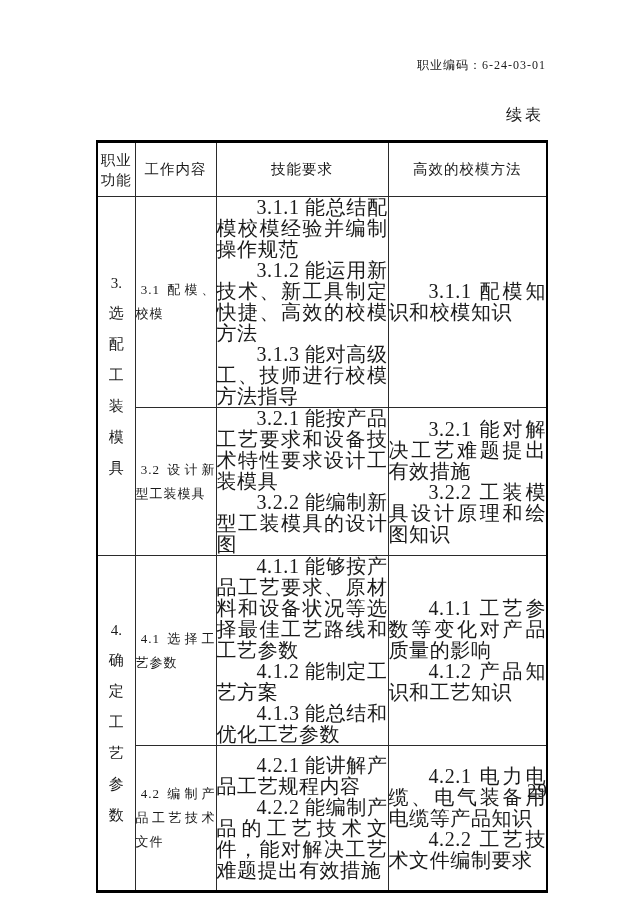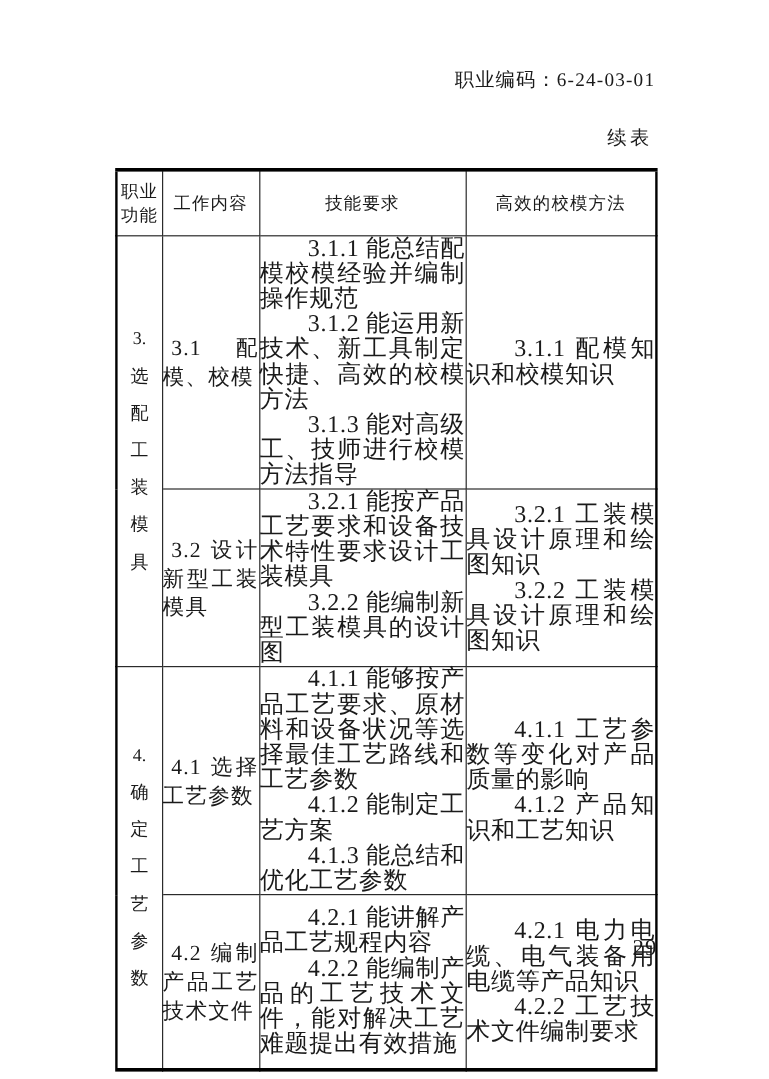--- a/index.html
+++ b/index.html
@@ -13,21 +13,21 @@
     height: 899px;
     background: #ffffff;
     font-family: "Liberation Serif", "DejaVu Serif", serif;
     color: #1a1a1a;
     overflow: hidden;
   }
   .doc-code {
     position: absolute;
     top: 57px;
     right: 95px;
-    font-size: 16px;
+    font-size: 12px;
     letter-spacing: 1px;
     white-space: nowrap;
   }
   .continued {
     position: absolute;
     top: 105px;
     right: 97px;
     font-size: 16px;
     letter-spacing: 3px;
     white-space: nowrap;
@@ -72,21 +72,21 @@
   .fn-chars {
     display: flex;
     flex-direction: column;
     align-items: center;
     gap: 12px;
   }
   td.work-cell {
     padding: 0 8px;
   }
   .work-text {
-    font-size: 18px;
+    font-size: 13px;
     line-height: 24px;
     text-align: justify;
     text-justify: inter-character;
     text-indent: 0.4em;
     letter-spacing: 1px;
   }
   td.text-cell {
     padding: 2px 10px;
   }
   td.text-cell p {
@@ -163,21 +163,21 @@
 
     <tr class="row-32">
       <td class="work-cell">
         <div class="work-text">3.2 设计新型工装模具</div>
       </td>
       <td class="text-cell">
         <p>3.2.1 能按产品工艺要求和设备技术特性要求设计工装模具</p>
         <p>3.2.2 能编制新型工装模具的设计图</p>
       </td>
       <td class="text-cell">
-        <p>3.2.1 工装模具设计原理和绘图知识</p>
+        <p>3.2.1 能对解决工艺难题提出有效措施</p>
         <p>3.2.2 工装模具设计原理和绘图知识</p>
       </td>
     </tr>
 
     <tr class="row-41">
       <td class="fn-cell" rowspan="2">
         <div class="fn-stack">
           <span>4.</span>
           <span class="fn-chars">
                 <span>确</span>

